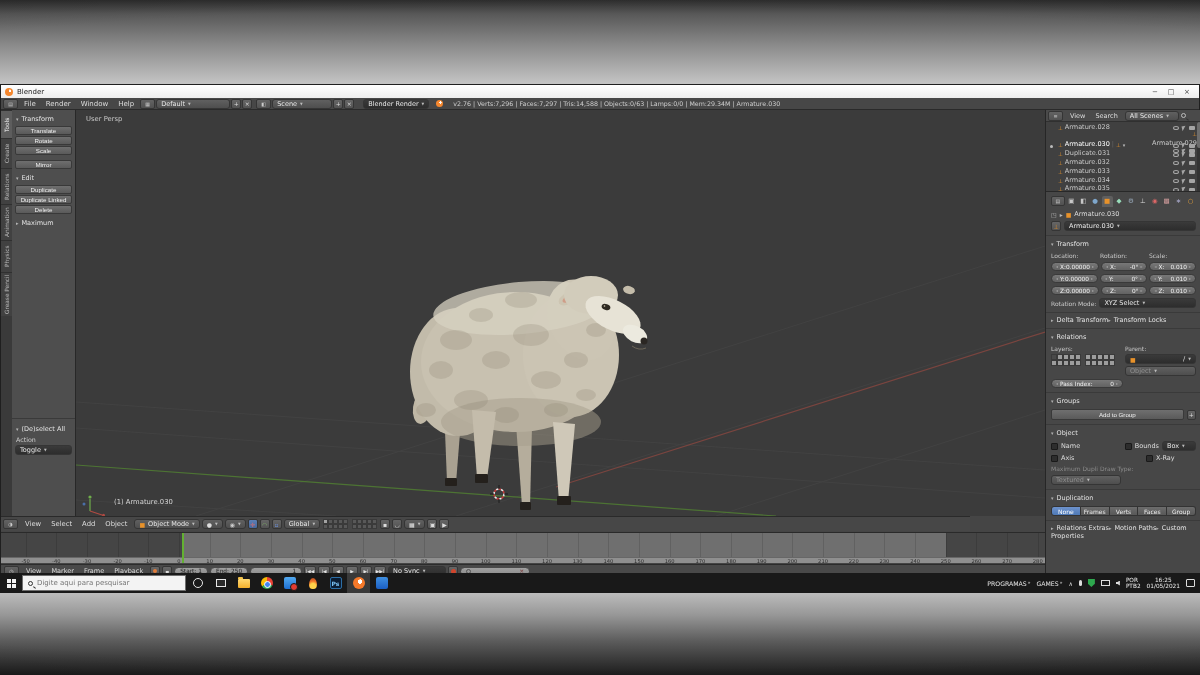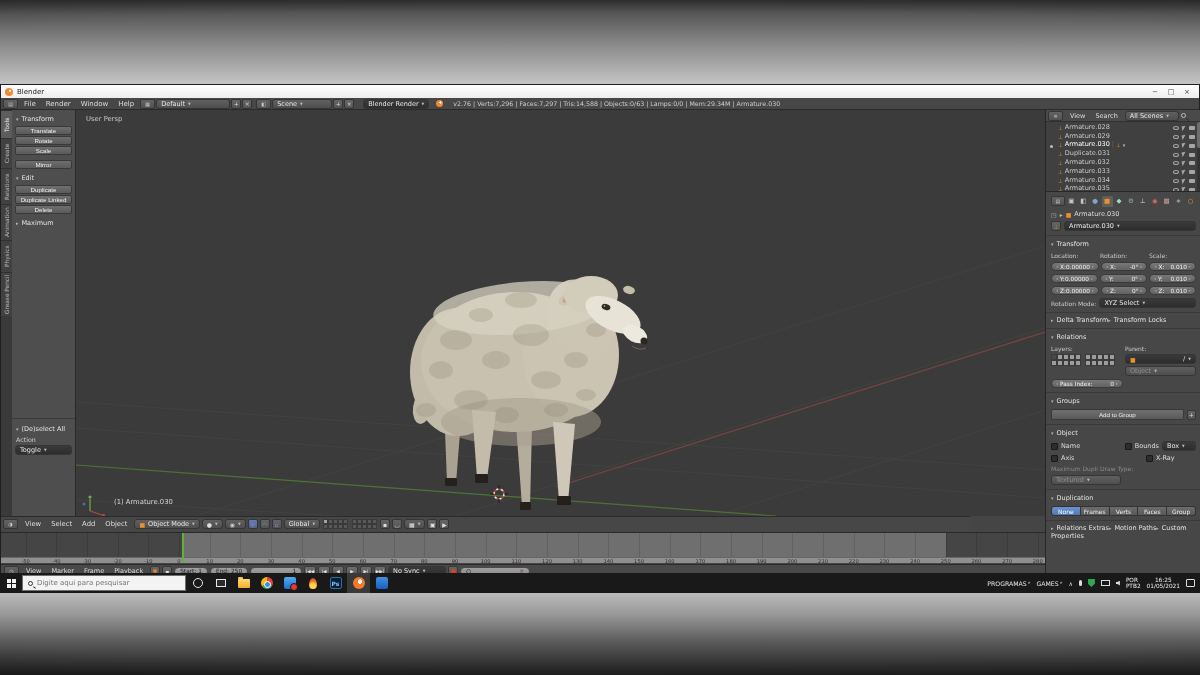--- a/index.html
+++ b/index.html
@@ -366,21 +366,21 @@
         <div class="out-rows">
             <div class="orow" style="position: relative;">
               <span class="arm">⊥</span>
               <span>Armature.028</span>
               <span class="tgl">
                 <span class="ic-eye"></span>
                 <span class="ic-cur"></span>
                 <span class="ic-cam"></span>
               </span>
             </div>
-            <div class="orow" style="position: relative;">
+            <div class="orow" style="position: relative; flex-direction: column;">
               <span class="arm">⊥</span>
               <span>Armature.029</span>
               <span class="tgl">
                 <span class="ic-eye"></span>
                 <span class="ic-cur"></span>
                 <span class="ic-cam"></span>
               </span>
             </div>
             <div class="orow active" style="position: relative;">
               <span class="dot"></span>

